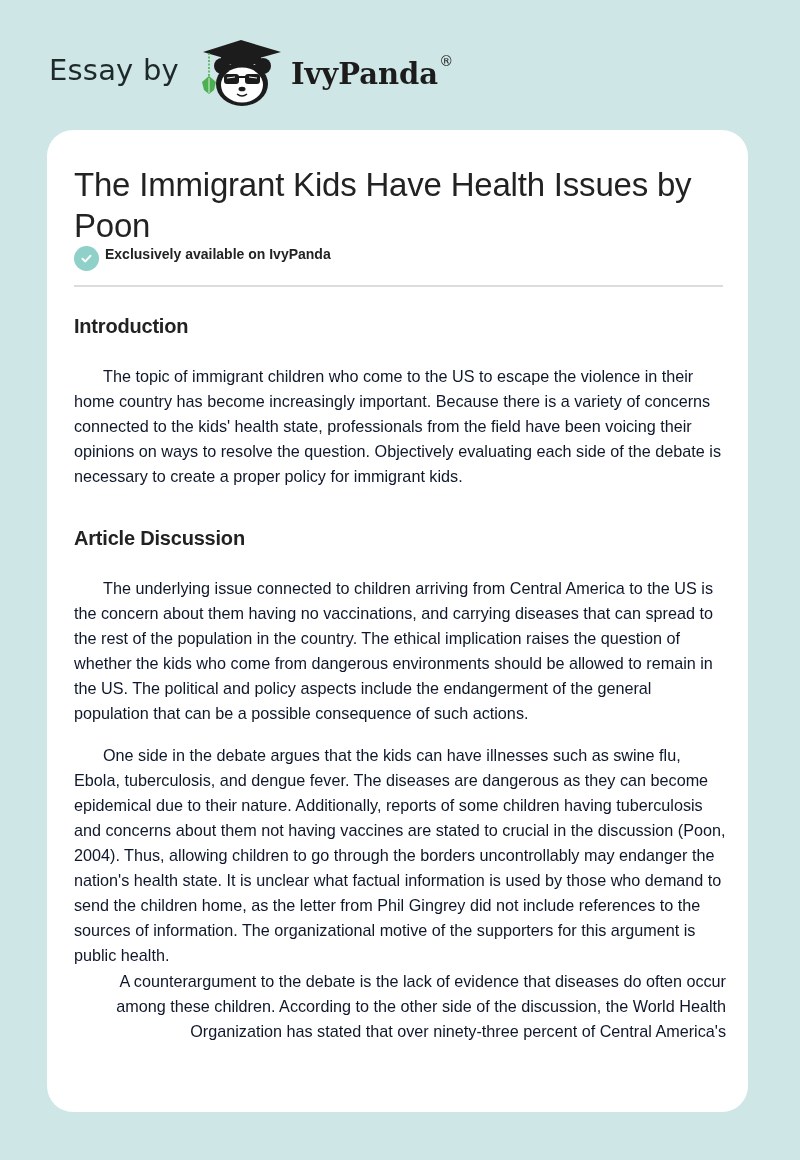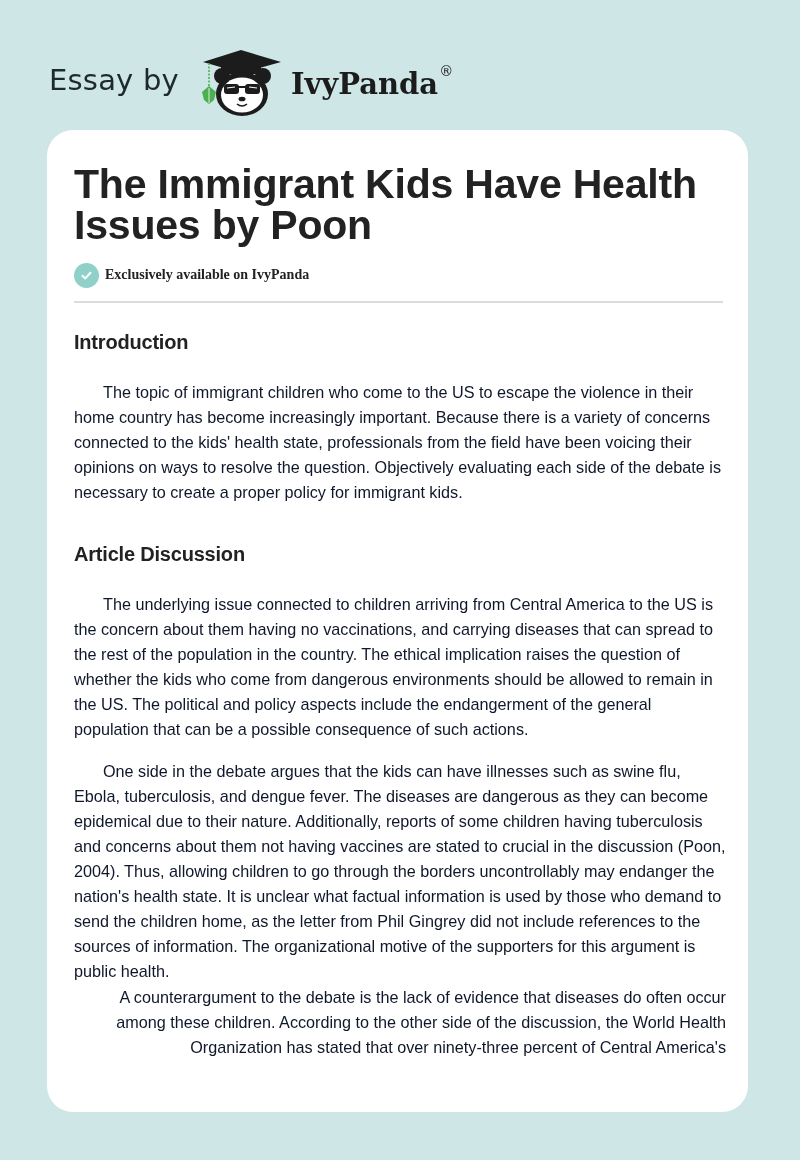--- a/index.html
+++ b/index.html
@@ -9,21 +9,21 @@
       background: #cfe6e6;
       overflow: hidden;
     }
     body {
       font-family: "Liberation Sans", sans-serif;
       color: #222;
       position: relative;
     }
     .header {
       position: absolute;
-      left: 0; top: 10px;
+      left: 0; top: 0;
       width: 800px;
       height: 94px;
     }
     .brand {
       position: absolute;
       left: 49px;
       top: 36px;
       display: flex;
       align-items: center;
       height: 72px;
@@ -66,32 +66,30 @@
       top: 130px;
       width: 701px;
       height: 982px;
       background: #ffffff;
       border-radius: 26px;
       padding: 34px 27px 0 27px;
       overflow: hidden;
     }
     .title {
       font-family: "Liberation Sans", sans-serif;
-      font-weight: bold;
-      font-size: 41px;
+      font-weight: normal;
+      font-size: 33px;
       line-height: 41px;
       color: #222;
       letter-spacing: -0.2px;
     }
     .exclusive {
       display: flex;
-      align-items: center;
-      margin-top: 16px;
+      align-items: flex-start;
       height: 26px;
-      font-family: Liberation Serif, serif;
     }
     .check-badge {
       width: 25px;
       height: 25px;
       border-radius: 50%;
       background: #8fd0c9;
       display: flex;
       align-items: center;
       justify-content: center;
       margin-right: 6px;

